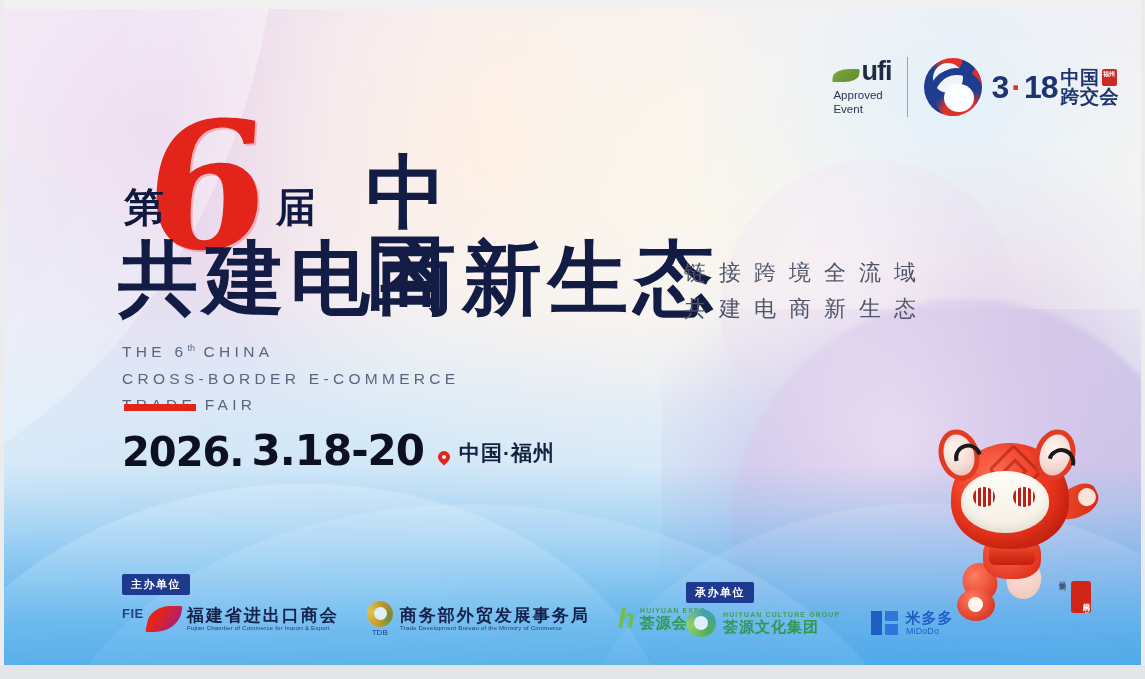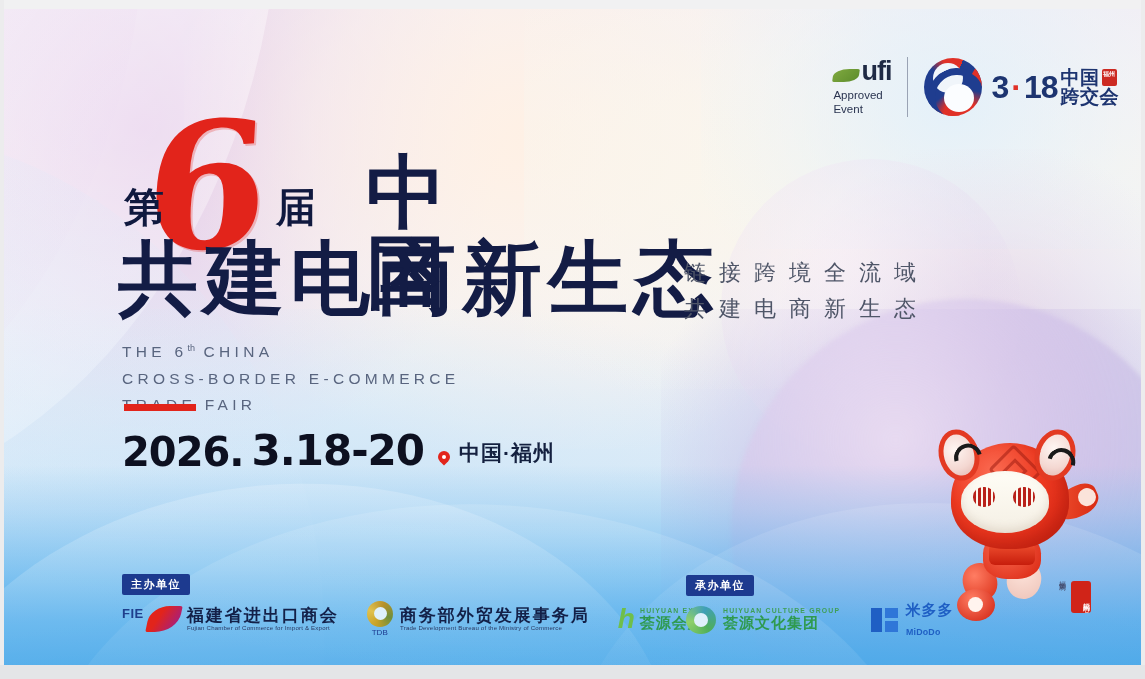--- a/index.html
+++ b/index.html
@@ -400,21 +400,21 @@
     border-radius:50%;background:#dff0fb;
   }
 
   .sp-txt{display:flex;flex-direction:column;line-height:1.12;}
   .sp-cn{font-size:17px;font-weight:bold;color:#132048;letter-spacing:2px;white-space:nowrap;}
   .sp-cn.small{font-size:15px;letter-spacing:1px;}
   .sp-en{font-size:6.2px;color:#2b3a63;letter-spacing:.2px;white-space:nowrap;transform:scale(.98);transform-origin:left;}
   .sp-en.grn{color:#3f9f57;font-size:7px;font-weight:bold;letter-spacing:1.2px;}
   .sp-cn.grn{color:#2f9a4f;}
   .sp-cn.blu{color:#1f5fc4;}
-  .sp-en.blu{color:#1f5fc4;font-size:9px;font-weight:bold;margin-top:8px;}
+  .sp-en.blu{color:#1f5fc4;font-size:9px;font-weight:normal;}
 
   
   .edge-top{position:absolute;left:0;right:0;top:0;height:9px;background:#f1f1f2;}
   .edge-left{position:absolute;left:0;top:0;bottom:0;width:4px;background:#ececed;}
   .edge-right{position:absolute;right:0;top:0;bottom:0;width:4px;background:#ececed;}
   .edge-bottom{position:absolute;left:0;right:0;bottom:0;height:14px;background:#e4e5e7;}
 </style>
 </head>
 <body>
 

